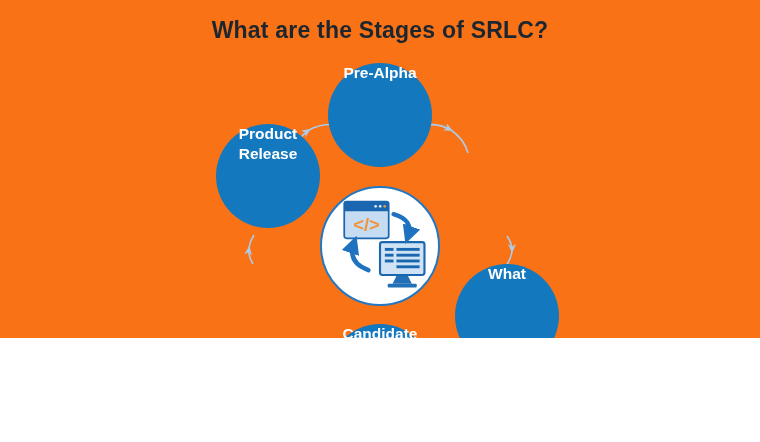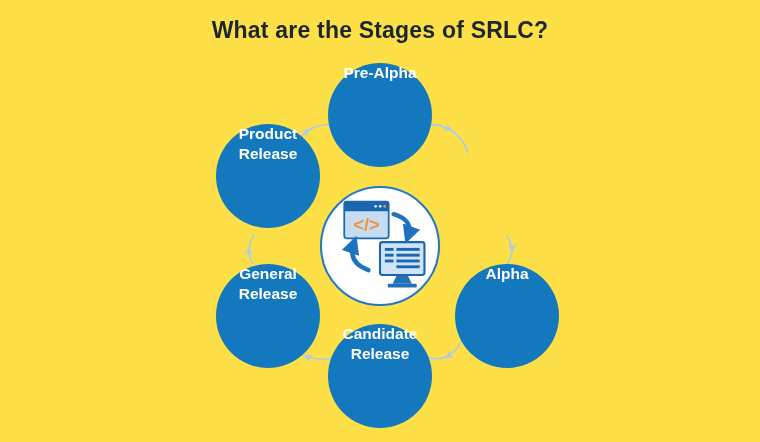--- a/index.html
+++ b/index.html
@@ -1,22 +1,22 @@
 <!DOCTYPE html>
 <html><head>
 <meta charset="utf-8">
 <style>
   html, body { margin: 0; padding: 0; }
   body { font-family: "Liberation Sans", "DejaVu Sans", sans-serif; }
 
   .canvas {
     position: relative;
     width: 760px;
-    height: 442px;
-    background: #fde047;
+    height: 338px;
+    background: #f97316;
     overflow: hidden;
   }
 
   .title {
     position: absolute;
     top: 17px;
     left: 0;
     width: 100%;
     text-align: center;
     font-size: 23px;
@@ -111,27 +111,24 @@
         <path d="M292,154 Q296,139 309,130" marker-end="url(#head)"></path>
         <path d="M309,130 Q322,123 338,125"></path>
       </g>
     </g>
   </svg>
 
   <div class="stage-circle pos-pre-alpha">
     <span class="stage-label">Pre-Alpha</span>
   </div>
   <div class="stage-circle pos-beta">
-    <span class="stage-label">Alpha</span>
+    <span class="stage-label">What</span>
   </div>
   <div class="stage-circle pos-candidate">
     <span class="stage-label">Candidate Release</span>
-  </div>
-  <div class="stage-circle pos-general">
-    <span class="stage-label">General Release</span>
   </div>
   <div class="stage-circle pos-product">
     <span class="stage-label">Product Release</span>
   </div>
 
   <div class="center-circle">
     <svg class="center-icon-svg" width="116" height="116" viewBox="0 0 120 120">
       <defs>
         <marker id="cyclehead" markerWidth="4.2" markerHeight="4.2" refX="2.4" refY="2.1" orient="auto">
           <path d="M0,0 L4.2,2.1 L0,4.2 Z" fill="#1e72bf"></path>

